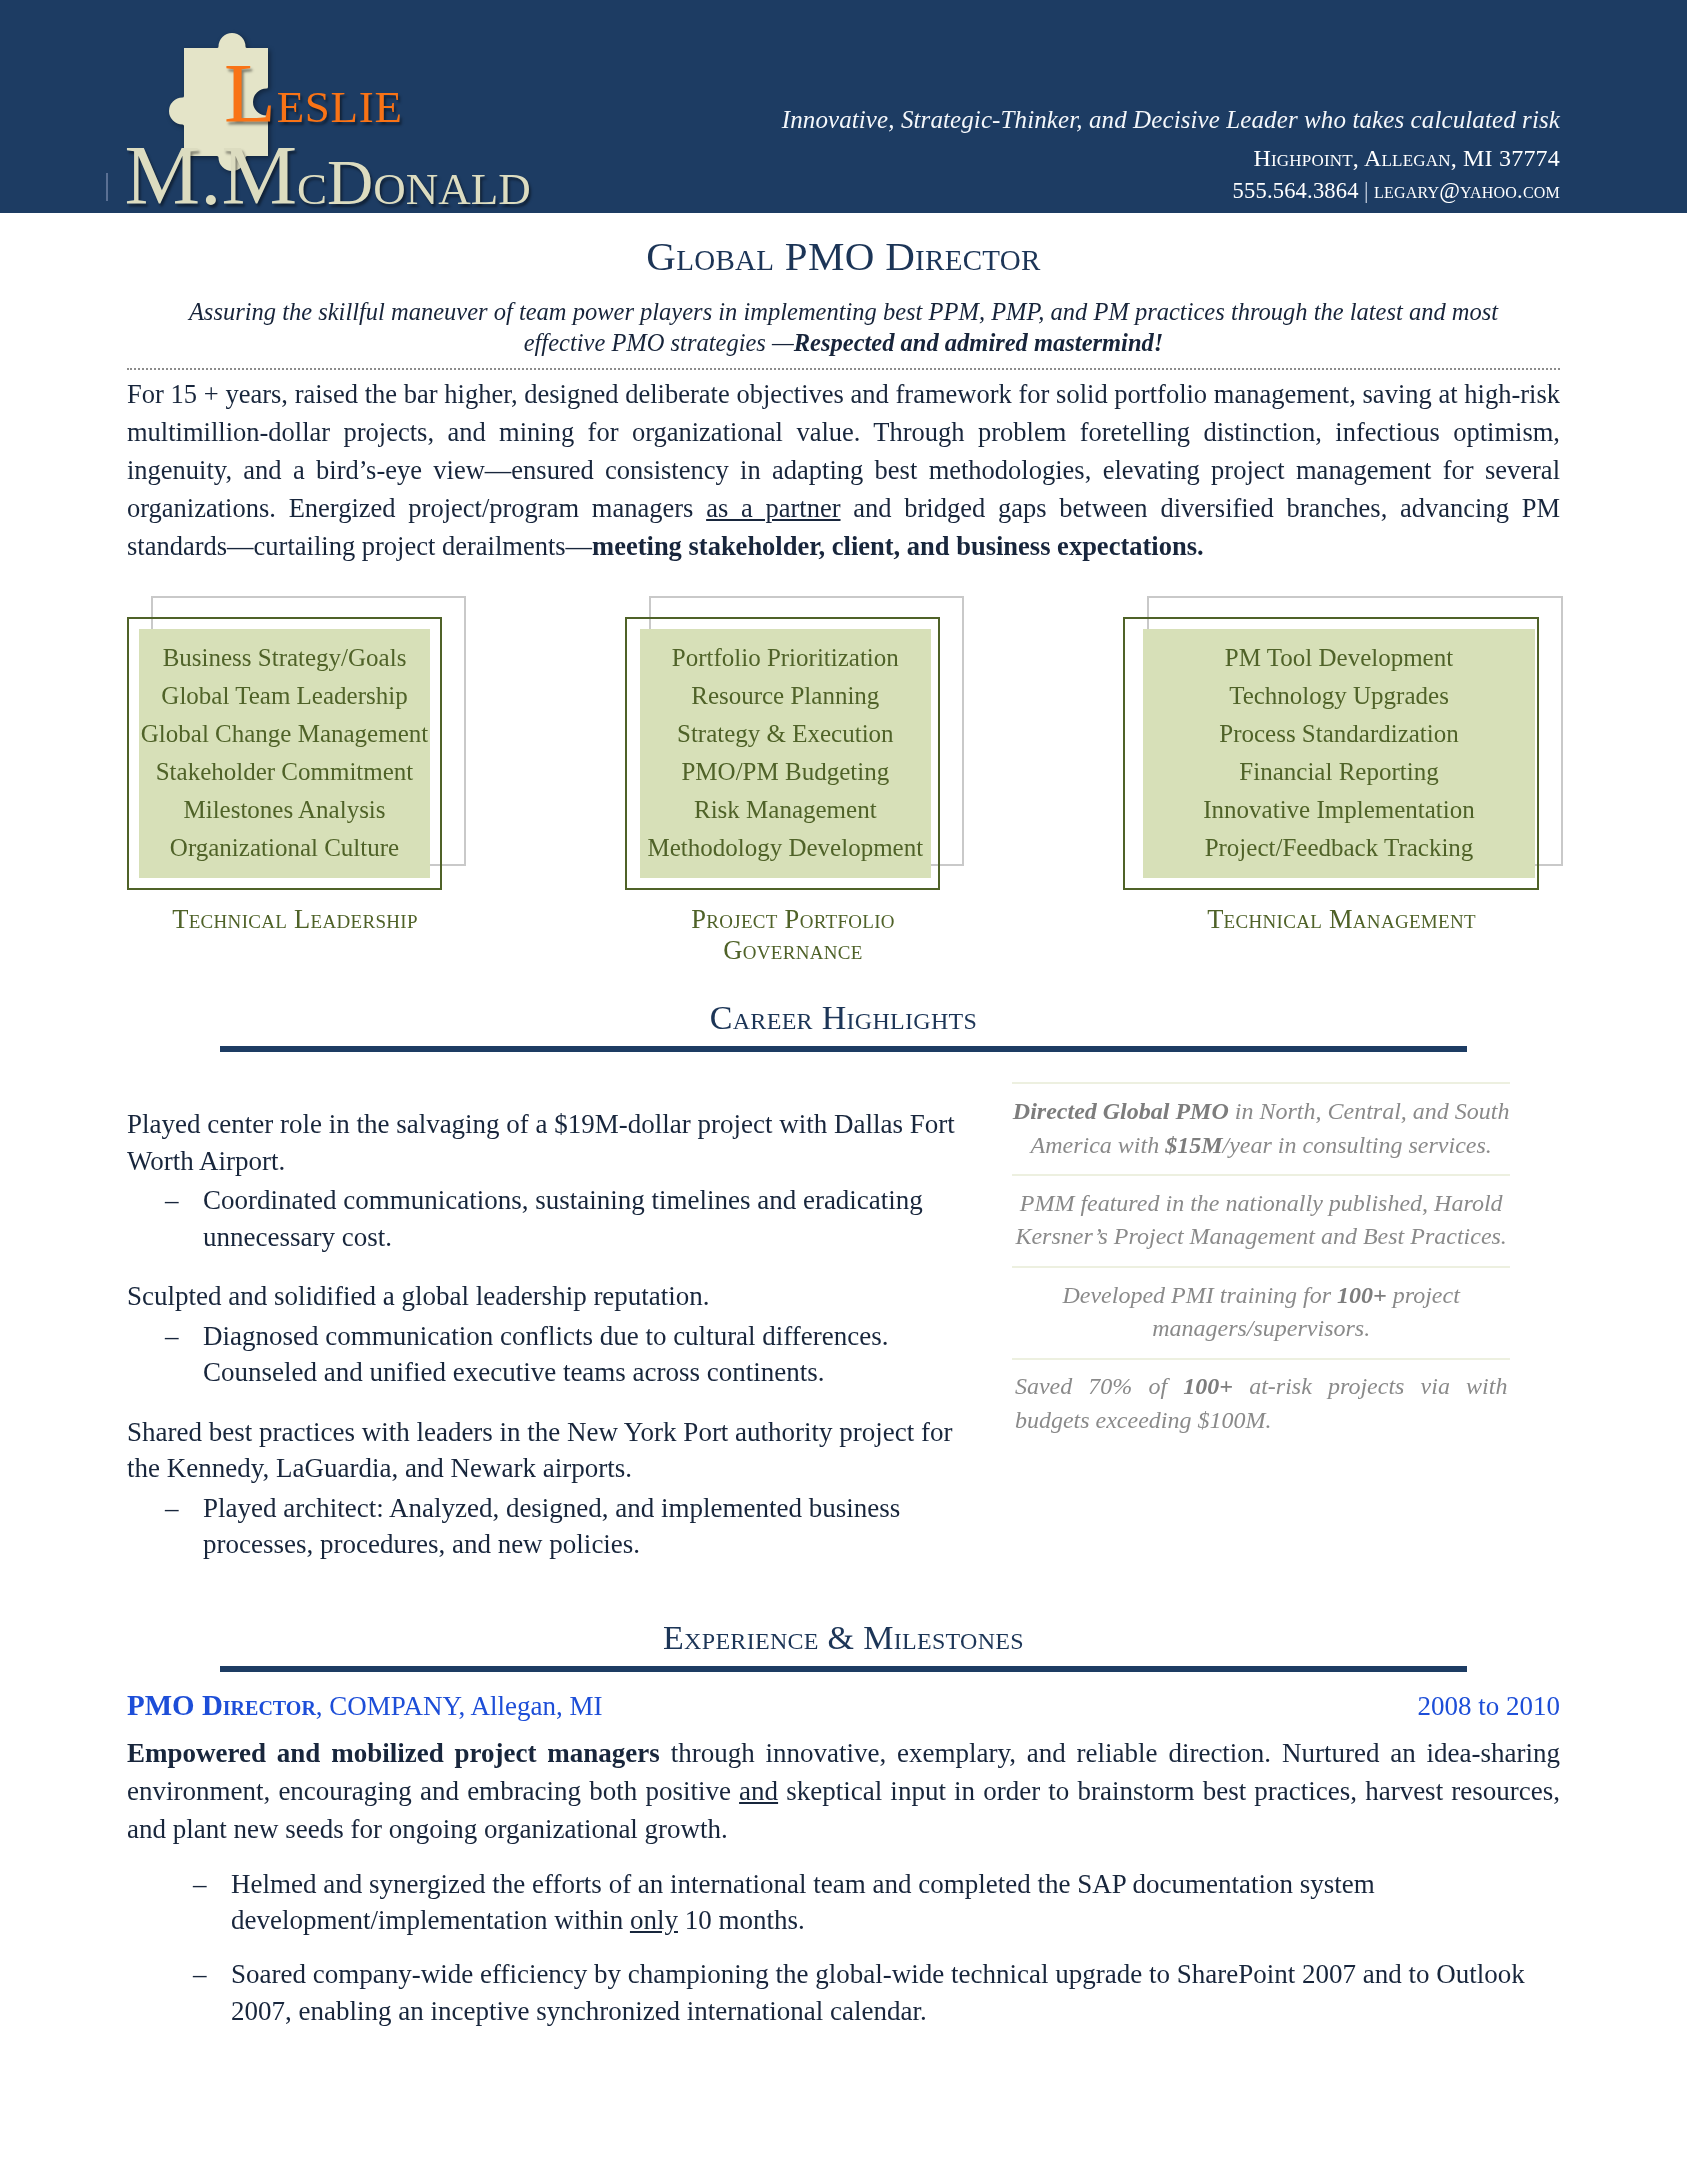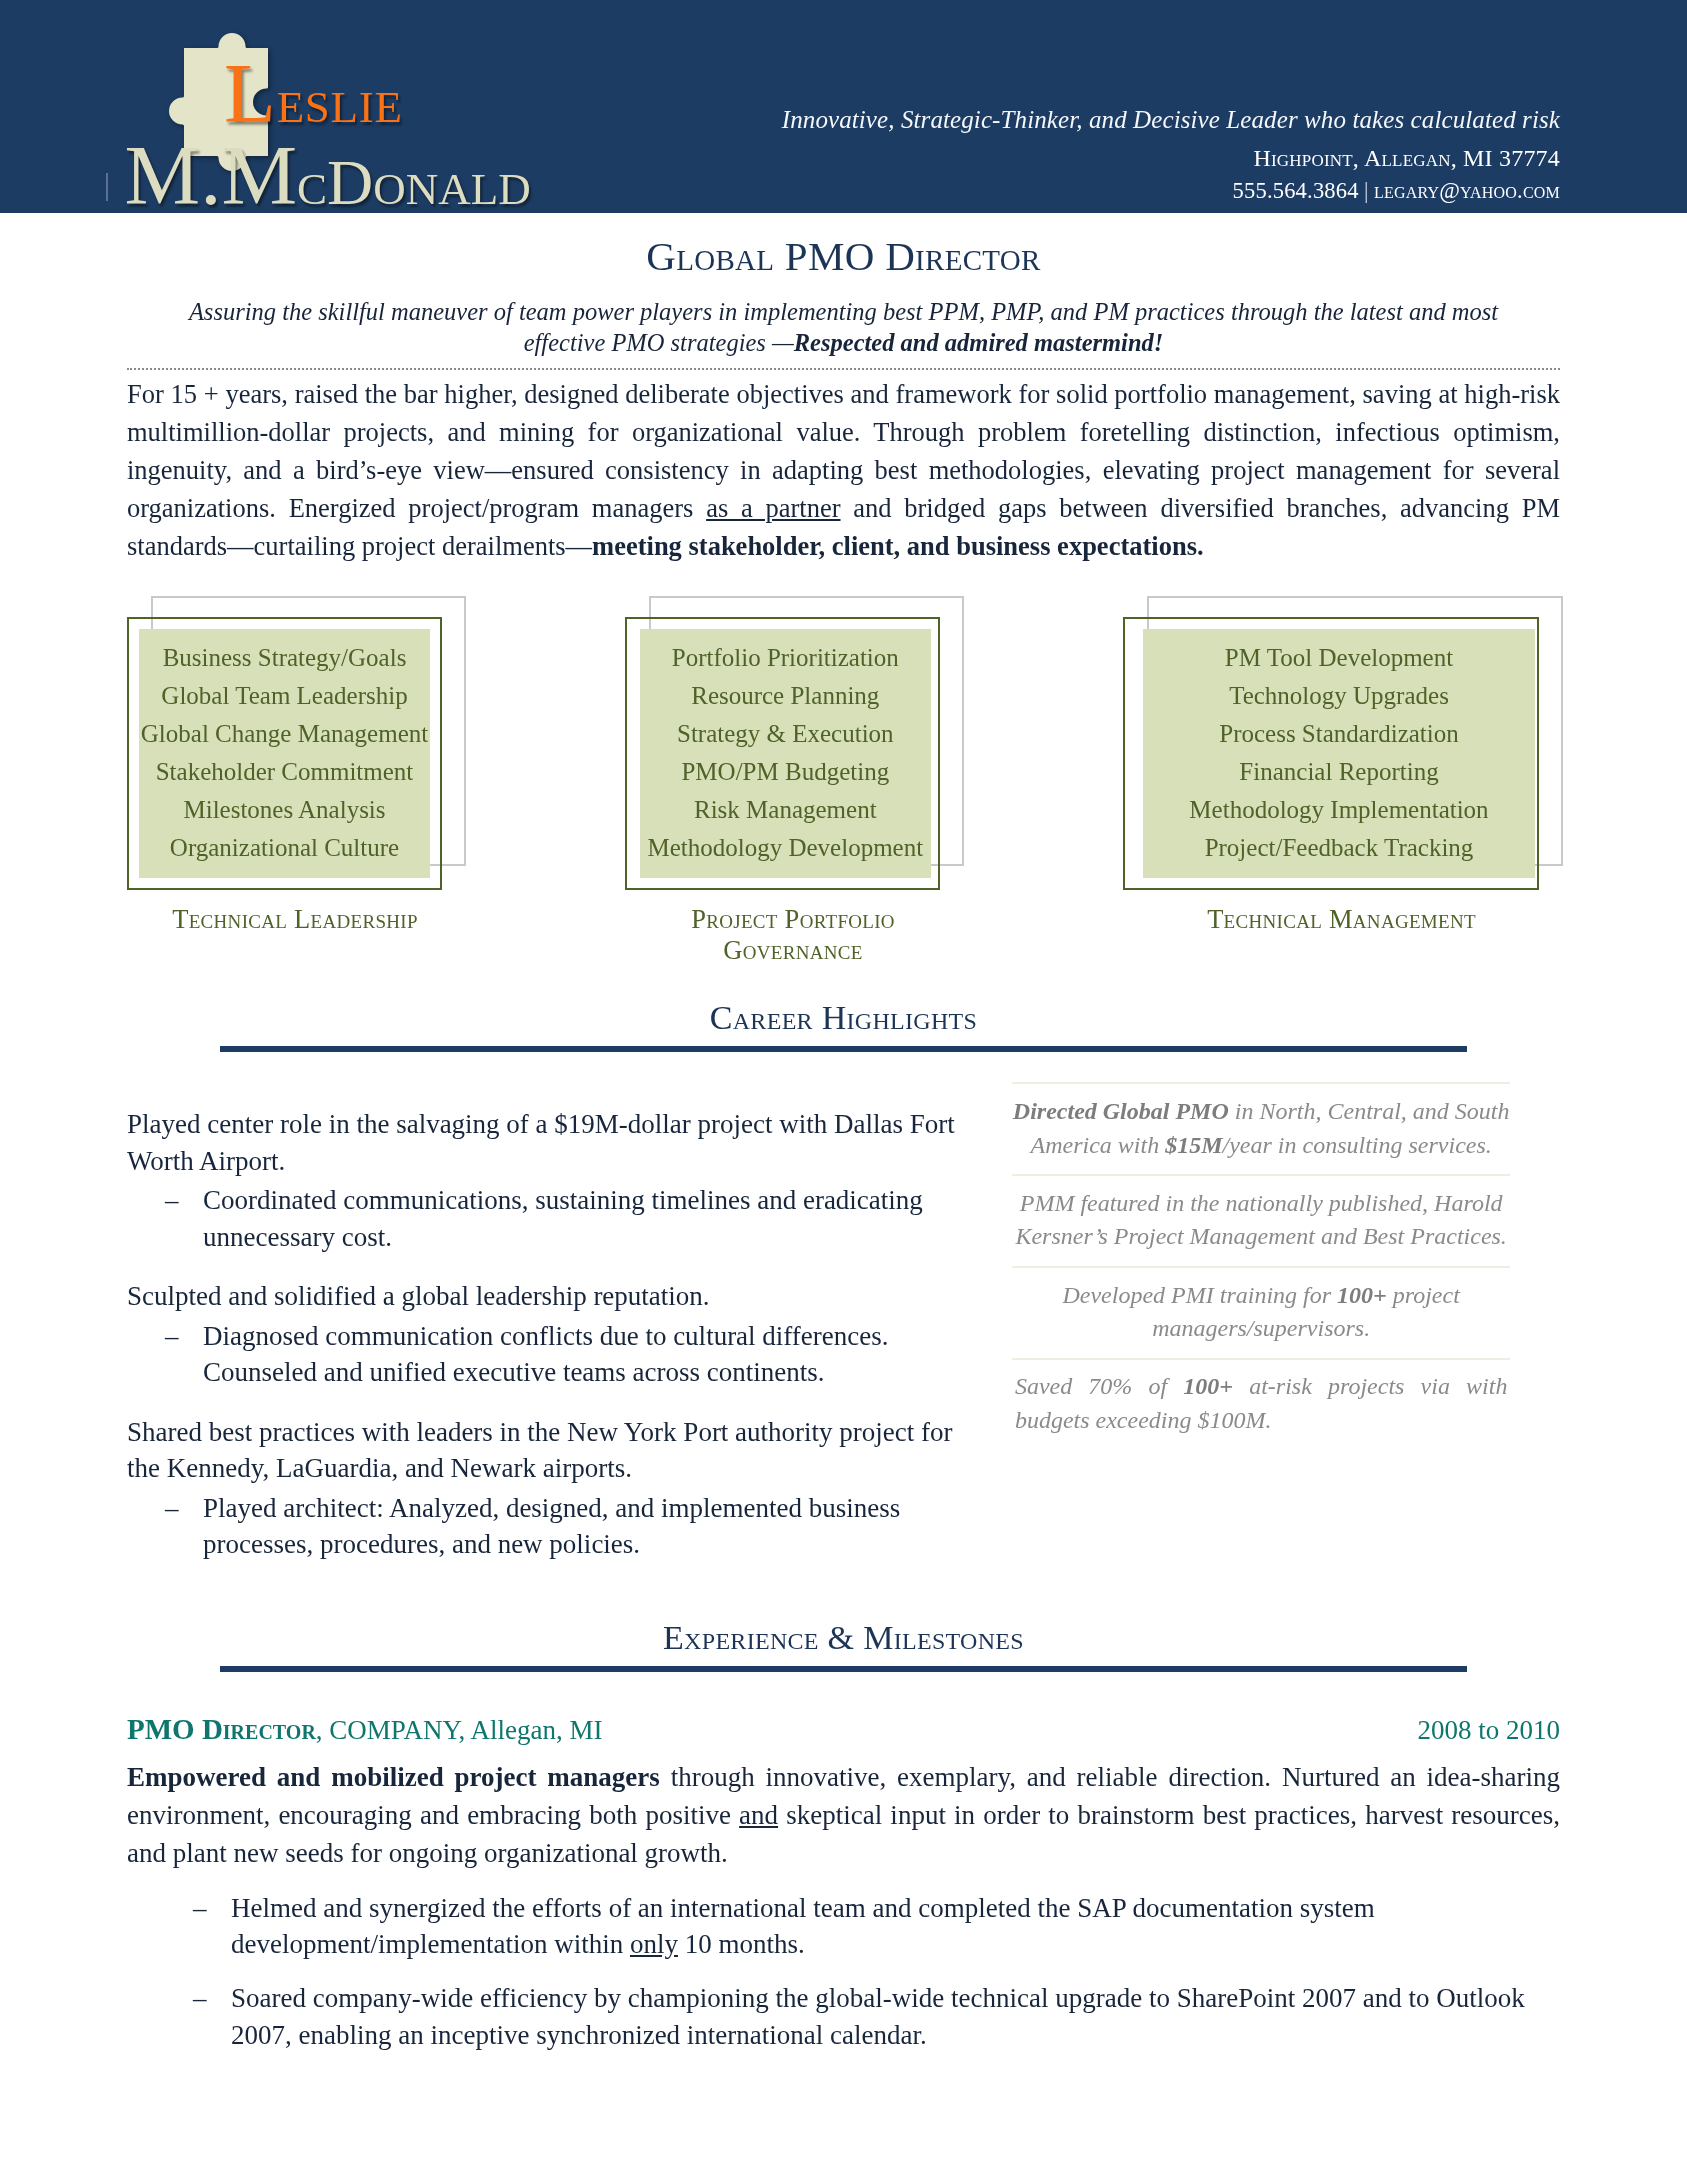--- a/index.html
+++ b/index.html
@@ -270,23 +270,23 @@
   }
   .quote.first{border-top:2.6px solid #edf0e0;}
   .quote.just{text-align:justify;text-justify:inter-word;padding-left:2.6px;padding-right:2.6px;}
   .quote b{font-weight:bold;font-style:italic;color:#7d7d7d;}
 
   
   .exp-row{
     display:flex;
     justify-content:space-between;
     align-items:baseline;
-    margin-top:41px;
-    font-family:"Liberation Serif", serif;
-    color:#0f766e;
+    margin-top:17px;
+    font-family:"Liberation Serif", serif;
+    color:#1d4ed8;
     font-size:27px;
   }
   .exp-title{font-weight:normal;}
   .exp-title .sc{font-variant:small-caps;font-weight:bold;font-size:29px;}
   .exp-dates{font-size:27px;}
 
   .company-band{
     background:#f0f0f0;
     margin-top:8px;
     padding:9.3px 79px 10.6px 79px;
@@ -396,21 +396,21 @@
 
       <div class="boxcol wide">
         <div class="frame">
           <div class="outer-gray"></div>
           <div class="olive"></div>
           <div class="green g3">
             <div class="skill">PM Tool Development</div>
             <div class="skill">Technology Upgrades</div>
             <div class="skill">Process Standardization</div>
             <div class="skill">Financial Reporting</div>
-            <div class="skill">Methodology Implementation</div>
+            <div class="skill">Innovative Implementation</div>
             <div class="skill">Project/Feedback Tracking</div>
           </div>
         </div>
         <div class="boxlabel">Technical Management</div>
       </div>
 
     </div>
 
     <div class="section-head">Career Highlights</div>
     <div class="section-rule"></div>

